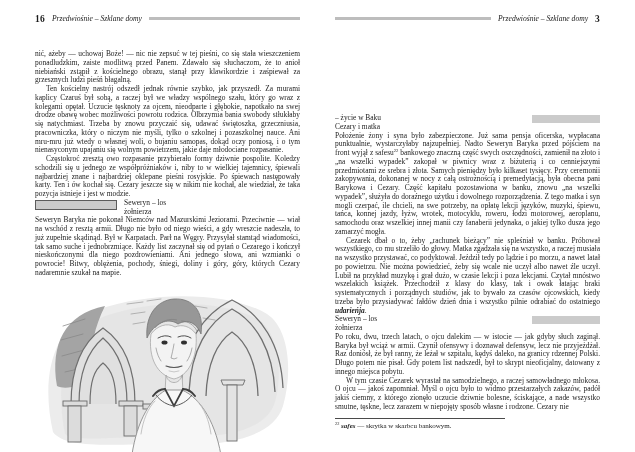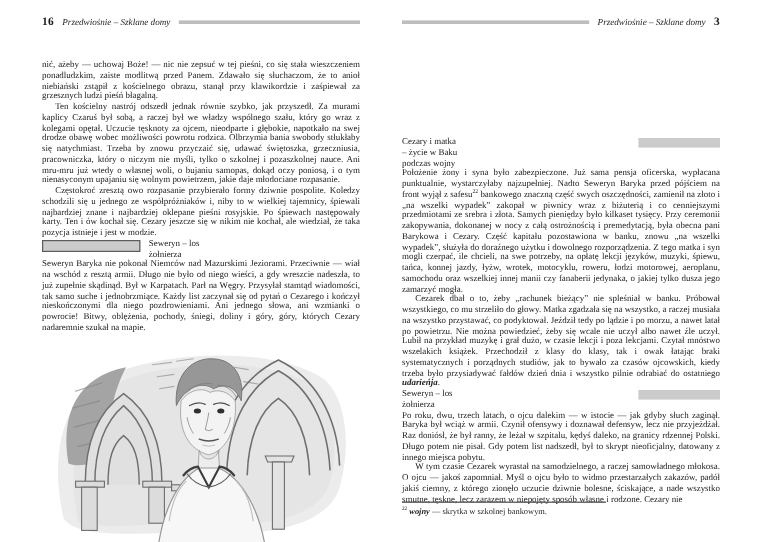--- a/index.html
+++ b/index.html
@@ -134,34 +134,33 @@
     <div class="page-head">
       <span class="head-rule"></span>
       <span class="rtitle">Przedwiośnie – Szklane domy</span>
       <span class="pnum">3</span>
     </div>
     <div class="gap-top"></div>
     <div class="btxt">
       <p>
         <span class="sidenote sidenote-right">
           </span>
-        </p><div>Cezary i matka</div>
-          <div>– życie w Baku</div>
-          <div>podczas wojny</div>
+        </p><div>– życie w Baku</div>
+          <div>Cezary i matka</div>
         <span><span>Położenie żony i syna było zabezpieczone. Już sama pensja oficerska, wypłacana punktualnie, wystarczyłaby najzupełniej. Nadto Seweryn Baryka przed pójściem na front wyjął z safesu</span><span class="run-sup">22</span><span> bankowego znaczną część swych oszczędności, zamienił na złoto i „na wszelki wypadek” zakopał w piwnicy wraz z biżuterią i co cenniejszymi przedmiotami ze srebra i złota. Samych pieniędzy było kilkaset tysięcy. Przy ceremonii zakopywania, dokonanej w nocy z całą ostrożnością i premedytacją, była obecna pani Barykowa i Cezary. Część kapitału pozostawiona w banku, znowu „na wszelki wypadek”, służyła do doraźnego użytku i dowolnego rozporządzenia. Z tego matka i syn mogli czerpać, ile chcieli, na swe potrzeby, na opłatę lekcji języków, muzyki, śpiewu, tańca, konnej jazdy, łyżw, wrotek, motocyklu, roweru, łodzi motorowej, aeroplanu, samochodu oraz wszelkiej innej manii czy fanaberii jedynaka, o jakiej tylko dusza jego zamarzyć mogła.</span></span>
       <p></p>
       <p><span>Cezarek dbał o to, żeby „rachunek bieżący” nie spleśniał w banku. Próbował wszystkiego, co mu strzeliło do głowy. Matka zgadzała się na wszystko, a raczej musiała na wszystko przystawać, co podyktował. Jeździł tedy po lądzie i po morzu, a nawet latał po powietrzu. Nie można powiedzieć, żeby się wcale nie uczył albo nawet źle uczył. Lubił na przykład muzykę i grał dużo, w czasie lekcji i poza lekcjami. Czytał mnóstwo wszelakich książek. Przechodził z klasy do klasy, tak i owak łatając braki systematycznych i porządnych studiów, jak to bywało za czasów ojcowskich, kiedy trzeba było przysiadywać fałdów dzień dnia i wszystko pilnie odrabiać do ostatniego </span><span class="run-i">udarieńja</span><span>.</span></p>
       <p>
         <span class="sidenote sidenote-right">
           </span>
         </p><div>Seweryn – los</div>
           <div>żołnierza</div>
         <span><span>Po roku, dwu, trzech latach, o ojcu dalekim — w istocie — jak gdyby słuch zaginął. Baryka był wciąż w armii. Czynił ofensywy i doznawał defensyw, lecz nie przyjeżdżał. Raz doniósł, że był ranny, że leżał w szpitalu, kędyś daleko, na granicy rdzennej Polski. Długo potem nie pisał. Gdy potem list nadszedł, był to skrypt nieoficjalny, datowany z innego miejsca pobytu.</span></span>
       <p></p>
       <p><span>W tym czasie Cezarek wyrastał na samodzielnego, a raczej samowładnego młokosa. O ojcu — jakoś zapomniał. Myśl o ojcu było to widmo przestarzałych zakazów, padół jakiś ciemny, z którego zionęło uczucie dziwnie bolesne, ściskające, a nade wszystko smutne, tęskne, lecz zarazem w niepojęty sposób własne i rodzone. Cezary nie</span></p>
     </div>
     <div class="footnote">
       <div class="fn-rule"></div>
-      <div><span class="run-sup">22</span><span> </span><span class="run-i">wojny</span><span> — skrytka w szkolnej bankowym.</span></div>
+      <div><span class="run-sup">22</span><span> </span><span class="run-i">safes</span><span> — skrytka w skarbcu bankowym.</span></div>
     </div>
   </div>
 
 </div>
 
 </body></html>

